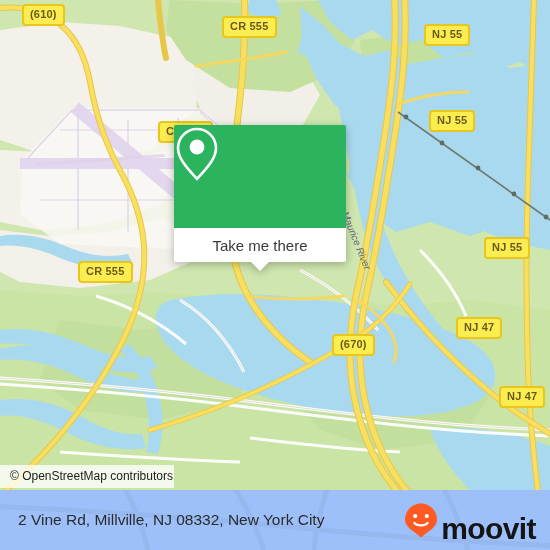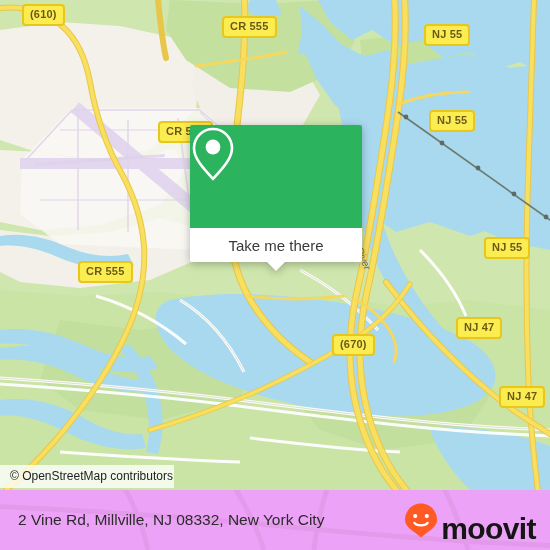--- a/index.html
+++ b/index.html
@@ -41,21 +41,21 @@
     font-size: 10px;
     color: #5d6c80;
     font-style: italic;
     white-space: nowrap;
     font-family: "Liberation Sans", sans-serif;
   }
 
   
   #popup {
     position: absolute;
-    left: 190px; top: 125px;
+    left: 174px; top: 125px;
     width: 172px;
     filter: drop-shadow(0 2px 4px rgba(0,0,0,.28));
   }
   #popup-head {
     height: 103px;
     background: #2bb35e;
     display: flex; align-items: center; justify-content: center;
     border-radius: 2px 2px 0 0;
   }
   #popup-body {
@@ -87,21 +87,21 @@
     color: #222;
     font-family: "Liberation Sans", sans-serif;
     white-space: nowrap;
   }
 
   
   #footer {
     position: absolute;
     left: 0; top: 490px;
     width: 550px; height: 60px;
-    background: #d946ef;
+    background: #3b82f6;
     display: flex; align-items: center;
     overflow: hidden;
   }
   #footer-wm {
     position: absolute; left: 0; top: 0;
     width: 550px; height: 60px; opacity: .5;
   }
   #footer-addr {
     position: relative;
     margin-left: 18px;

